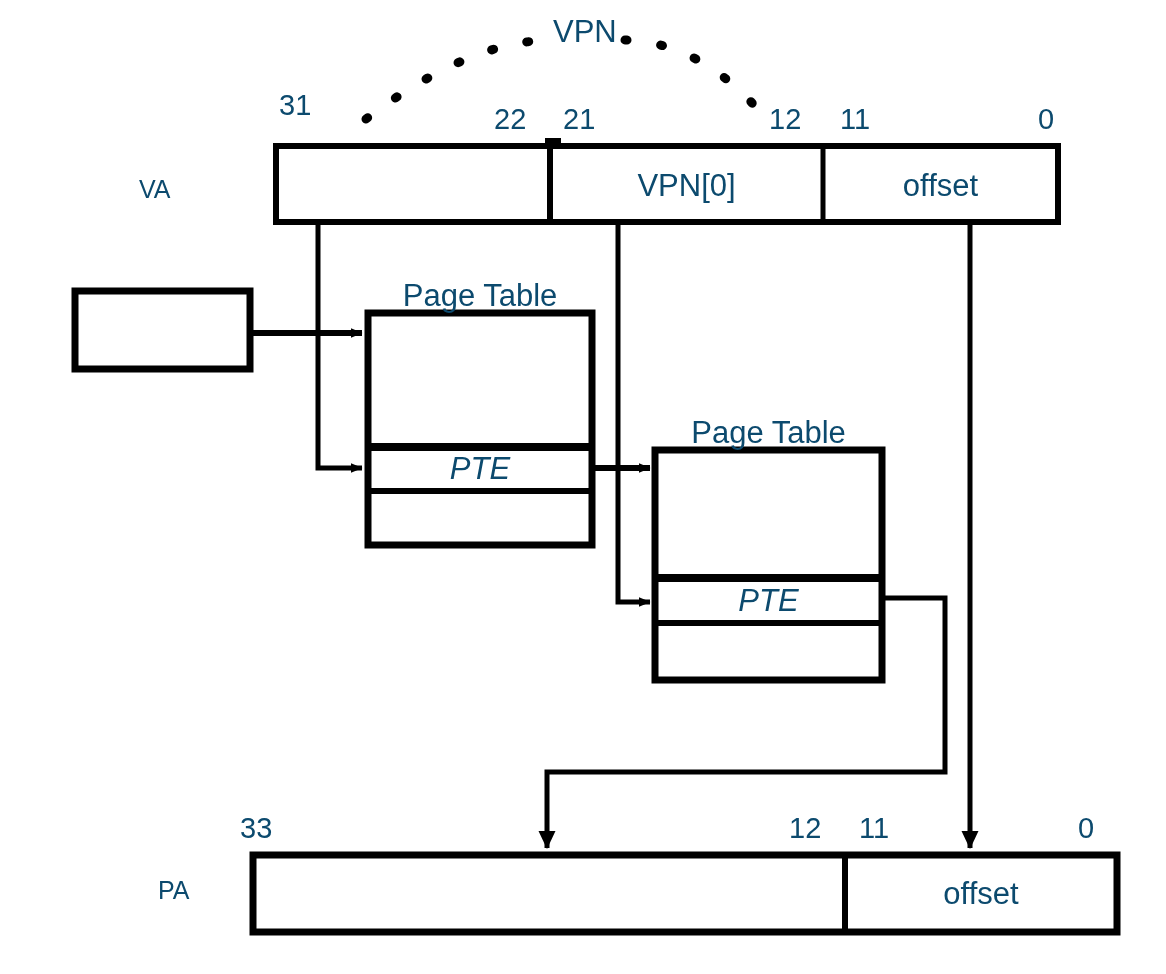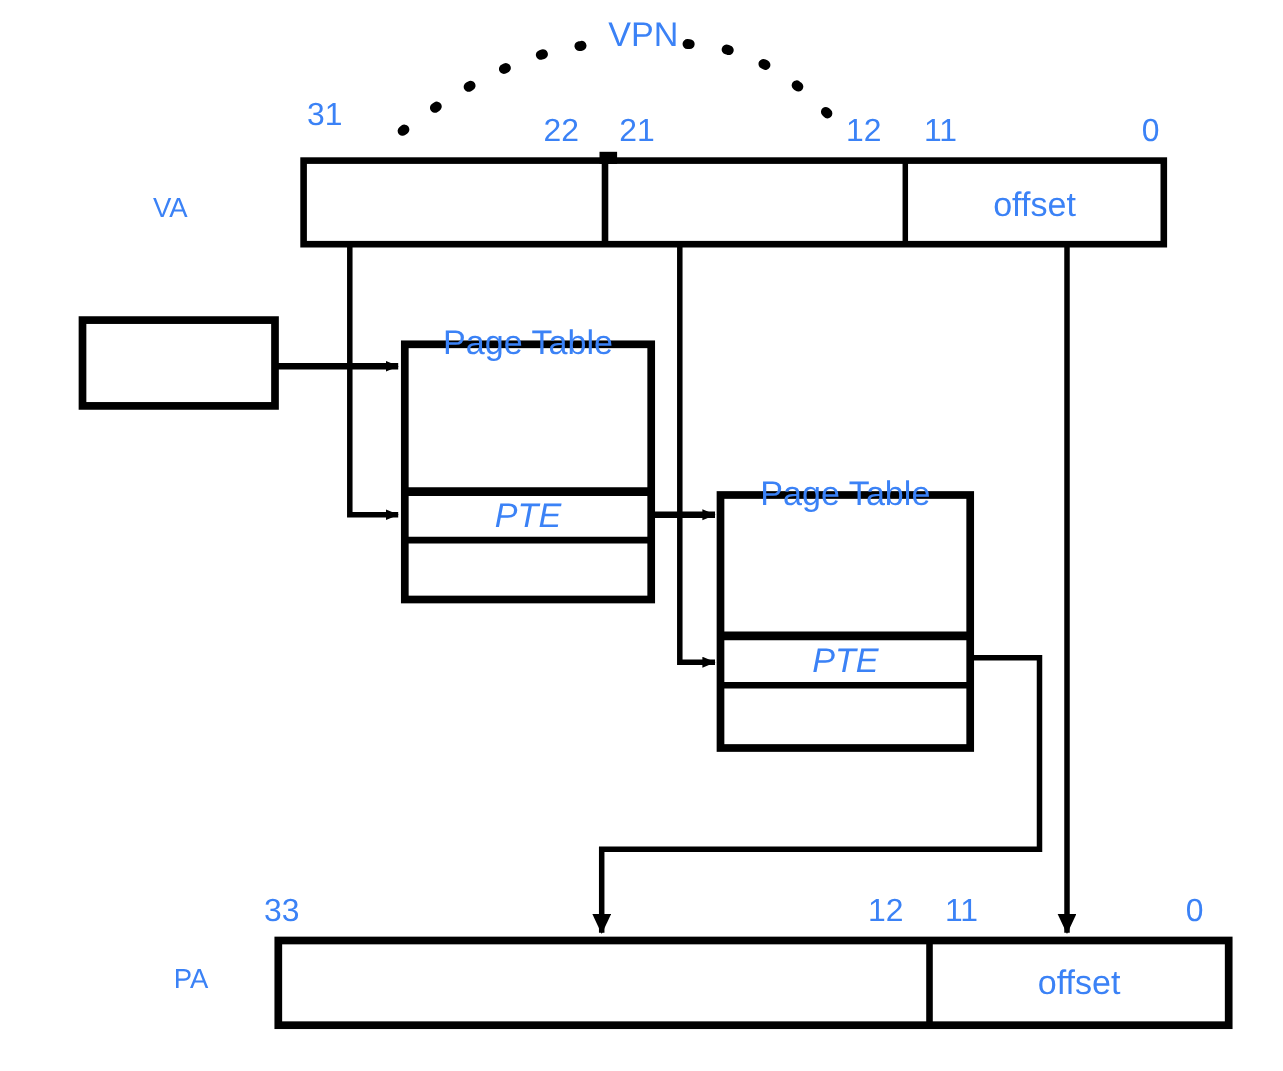--- a/index.html
+++ b/index.html
@@ -17,30 +17,30 @@
   #stage svg{
     position:absolute;
     left:0; top:0;
     width:1166px;
     height:974px;
   }
   .lbl{
     position:absolute;
     white-space:nowrap;
     line-height:1;
-    color:#3b82f6;
+    color:#0c4a6e;
   }
   
   .bit{ font-size:29px; }
   
   .field{ font-size:31px; }
   
   .side{ font-size:25px; }
   
-  .ptcap{ font-size:31px;margin-top:16px; }
+  .ptcap{ font-size:31px; }
   
   .reg{ font-size:31px; }
   
   .pte{ font-size:31px;font-style:italic; }
   
   .arccap{ font-size:31px; }
 </style>
 </head>
 <body>
 
@@ -118,20 +118,21 @@
 
   <div class="lbl bit" style="left:279px; top:91px;">31</div>
   <div class="lbl bit" style="left:494px; top:105px;">22</div>
   <div class="lbl bit" style="left:563px; top:105px;">21</div>
   <div class="lbl bit" style="left:769px; top:105px;">12</div>
   <div class="lbl bit" style="left:840px; top:105px;">11</div>
   <div class="lbl bit" style="left:1038px; top:105px;">0</div>
 
   <div class="lbl side" style="left:139px; top:177px;">VA</div>
 
+  <div class="lbl field" style="left:550px; top:170px; width:273px; text-align:center;">VPN[0]</div>
   <div class="lbl field" style="left:823px; top:170px; width:235px; text-align:center;">offset</div>
 
 
   <div class="lbl ptcap" style="left:368px; top:280px; width:224px; text-align:center;">Page Table</div>
   <div class="lbl pte" style="left:368px; top:453px; width:224px; text-align:center;">PTE</div>
 
   <div class="lbl ptcap" style="left:655px; top:417px; width:227px; text-align:center;">Page Table</div>
   <div class="lbl pte" style="left:655px; top:585px; width:227px; text-align:center;">PTE</div>
 
   <div class="lbl bit" style="left:240px; top:814px;">33</div>

